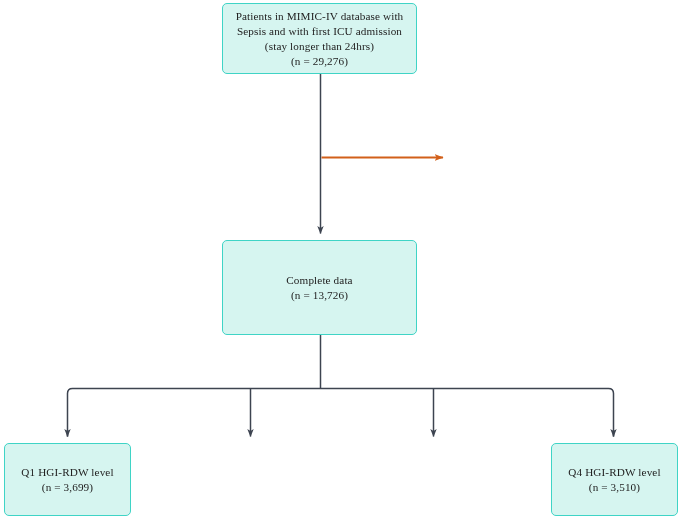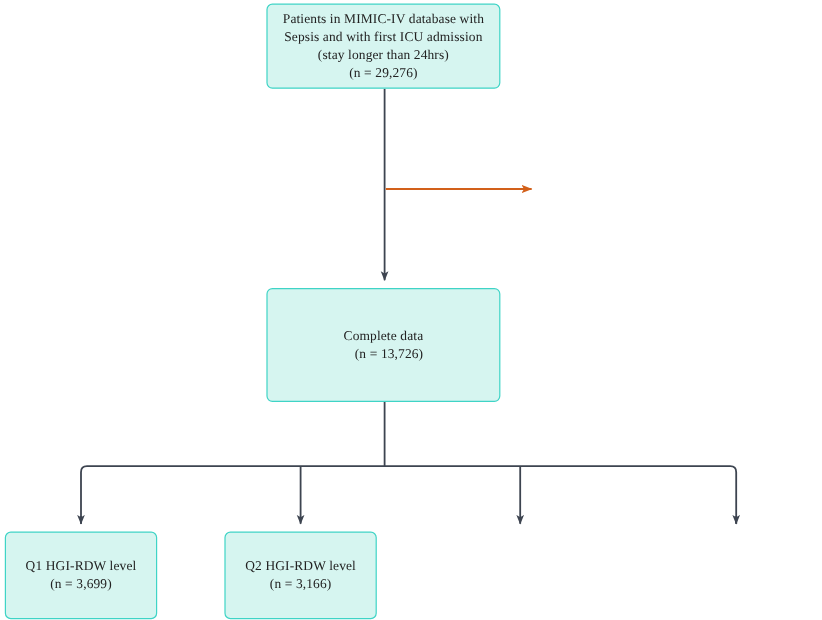--- a/index.html
+++ b/index.html
@@ -87,30 +87,30 @@
   </svg>
 
   <div class="node node-mint" style="left:222px; top:3px; width:195px; height:71px;">
     <span class="node-text">Patients in MIMIC-IV database with
 Sepsis and with first ICU admission
 (stay longer than 24hrs)
 (n = 29,276)</span>
   </div>
 
 
-  <div class="node node-mint" style="left:222px; top:240px; width:195px; height:95px;text-align:right;">
+  <div class="node node-mint" style="left:222px; top:240px; width:195px; height:95px;">
     <span class="node-text">Complete data
 (n = 13,726)</span>
   </div>
 
   <div class="node node-mint" style="left:4px; top:443px; width:127px; height:73px;">
     <span class="node-text">Q1 HGI-RDW level
 (n = 3,699)</span>
   </div>
 
-  <div class="node node-mint" style="left:187px; top:443px; width:127px; height:73px;">
-    <span class="node-text">Q2 HGI-RDW level
-(n = 3,166)</span>
-  </div>
 
 
+  <div class="node node-mint" style="left:551px; top:443px; width:127px; height:73px;">
+    <span class="node-text">Q4 HGI-RDW level
+(n = 3,510)</span>
+  </div>
 
 </div>
 
 </body></html>

